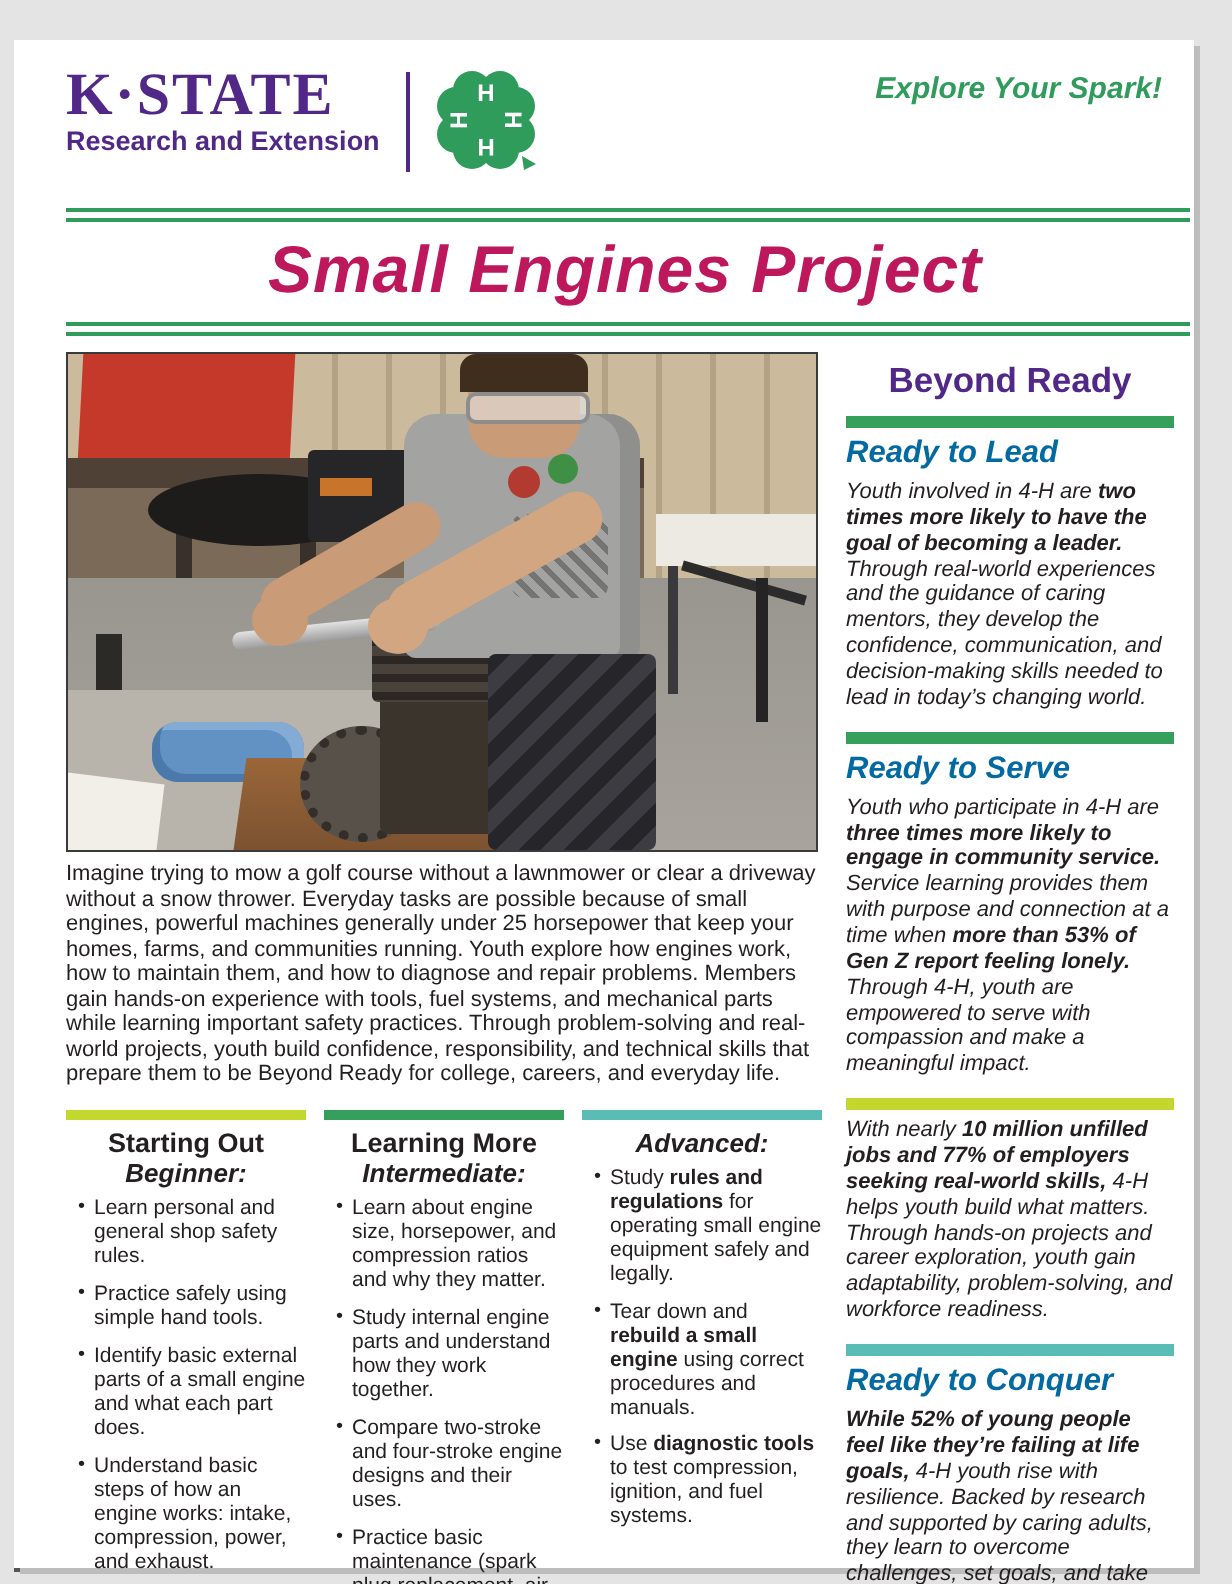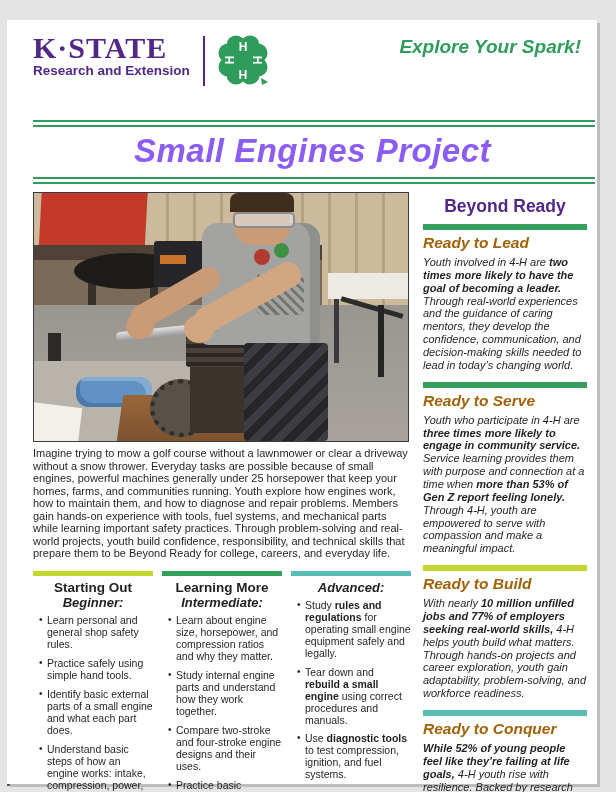--- a/index.html
+++ b/index.html
@@ -1,30 +1,30 @@
 <!DOCTYPE html>
 <html><head>
 <meta charset="utf-8">
 <style>
   html,body{margin:0;padding:0;background:#e4e4e4;width:616px;height:792px;overflow:hidden;
     font-family:"Liberation Sans", sans-serif;color:#231f20;}
   .page{position:absolute;left:7px;top:20px;width:590px;height:764px;background:#fff;
     box-shadow:3px 3px 0 #bdbdbd, 0 2px 0 #555;}
   
-  .hdr{position:relative;height:70px;padding:14px 20px 16px 26px;}
+  .hdr{position:relative;height:70px;padding:14px 20px 0 26px;}
   .brand{color:#512888;font-family:"Liberation Serif", serif;font-weight:bold;
     font-size:30px;letter-spacing:1px;line-height:28px;}
   .brand-sub{color:#512888;font-weight:bold;font-size:13.5px;margin-top:1px;}
   .hdr-sep{position:absolute;left:196px;top:16px;width:2px;height:50px;background:#512888;}
   .clover{position:absolute;left:208px;top:12px;}
   .tagline{position:absolute;right:16px;top:16px;color:#2f9c5c;font-weight:bold;
-    font-style:italic;font-size:19px;}
+    font-style:italic;font-size:15px;}
   .rule-double{height:3px;border-top:2.5px solid #2f9c5c;border-bottom:2px solid #2f9c5c;
     margin:0 2px 0 26px;}
-  .doc-title{text-align:center;color:#8b5cf6;font-weight:bold;font-style:italic;
+  .doc-title{text-align:center;color:#be185d;font-weight:bold;font-style:italic;
     font-size:33px;padding:5px 0 7px 0;letter-spacing:0.5px;margin-left:21px;}
   
   .content{display:flex;padding:8px 8px 0 26px;gap:12px;}
   .main{width:378px;flex:0 0 auto;}
   .sidebar{flex:1;min-width:0;padding-right:2px;}
   
   .photo{position:relative;width:374px;height:248px;border:1px solid #3a3a3a;
     overflow:hidden;background:#a09d97;}
   .ph{position:absolute;}
   
@@ -35,21 +35,21 @@
   .col-bar{height:5px;margin-bottom:4px;}
   .col-title{text-align:center;font-weight:bold;font-size:13.5px;line-height:1.15;}
   .col-sub{text-align:center;font-weight:bold;font-style:italic;font-size:13px;margin-bottom:5px;}
   ul.blist{list-style:none;margin:0;padding:0 0 0 6px;}
   ul.blist li{position:relative;padding-left:8px;font-size:10.5px;line-height:1.14;margin-bottom:7px;}
   ul.blist li::before{content:"•";position:absolute;left:0;top:-1px;font-size:10px;}
   .b{font-weight:bold;}
   
   .sb-title{text-align:center;color:#512888;font-weight:bold;font-size:17.5px;margin:4px 0 7px 0;}
   .sb-bar{height:6px;margin-bottom:4px;}
-  .sb-head{font-weight:bold;font-style:italic;font-size:15.5px;margin:0 0 4px 0;color:#a16207;}
+  .sb-head{font-weight:bold;font-style:italic;font-size:15.5px;margin:0 0 4px 0;color:#0369a1;}
   .sb-text{font-size:11px;line-height:1.17;margin:0 0 10px 0;font-style:italic;}
 </style>
 </head>
 <body>
 
 <div class="page">
 
   <div class="hdr">
     <div>
       <div class="brand">K·STATE</div>
@@ -183,21 +183,20 @@
       </div>
 
       <div>
         <div class="sb-bar" style="background: rgb(53, 160, 92);"></div>
         <h3 class="sb-head">Ready to Serve</h3>
         <p class="sb-text"><span>Youth who participate in 4-H are </span><span class="b">three times more likely to engage in community service.</span><span> Service learning provides them with purpose and connection at a time when </span><span class="b">more than 53% of Gen Z report feeling lonely.</span><span> Through 4-H, youth are empowered to serve with compassion and make a meaningful impact.</span></p>
       </div>
 
       <div>
         <div class="sb-bar" style="background: rgb(195, 216, 46);"></div>
-        <h3 class="sb-head">Ready to Build</h3>
         <p class="sb-text"><span>With nearly </span><span class="b">10 million unfilled jobs and 77% of employers seeking real-world skills,</span><span> 4-H helps youth build what matters. Through hands-on projects and career exploration, youth gain adaptability, problem-solving, and workforce readiness.</span></p>
       </div>
 
       <div>
         <div class="sb-bar" style="background: rgb(89, 189, 181);"></div>
         <h3 class="sb-head">Ready to Conquer</h3>
         <p class="sb-text"><span class="b">While 52% of young people feel like they’re failing at life goals,</span><span> 4-H youth rise with resilience. Backed by research and supported by caring adults, they learn to overcome challenges, set goals, and take charge of their future with confidence.</span></p>
       </div>
 
     </div>

